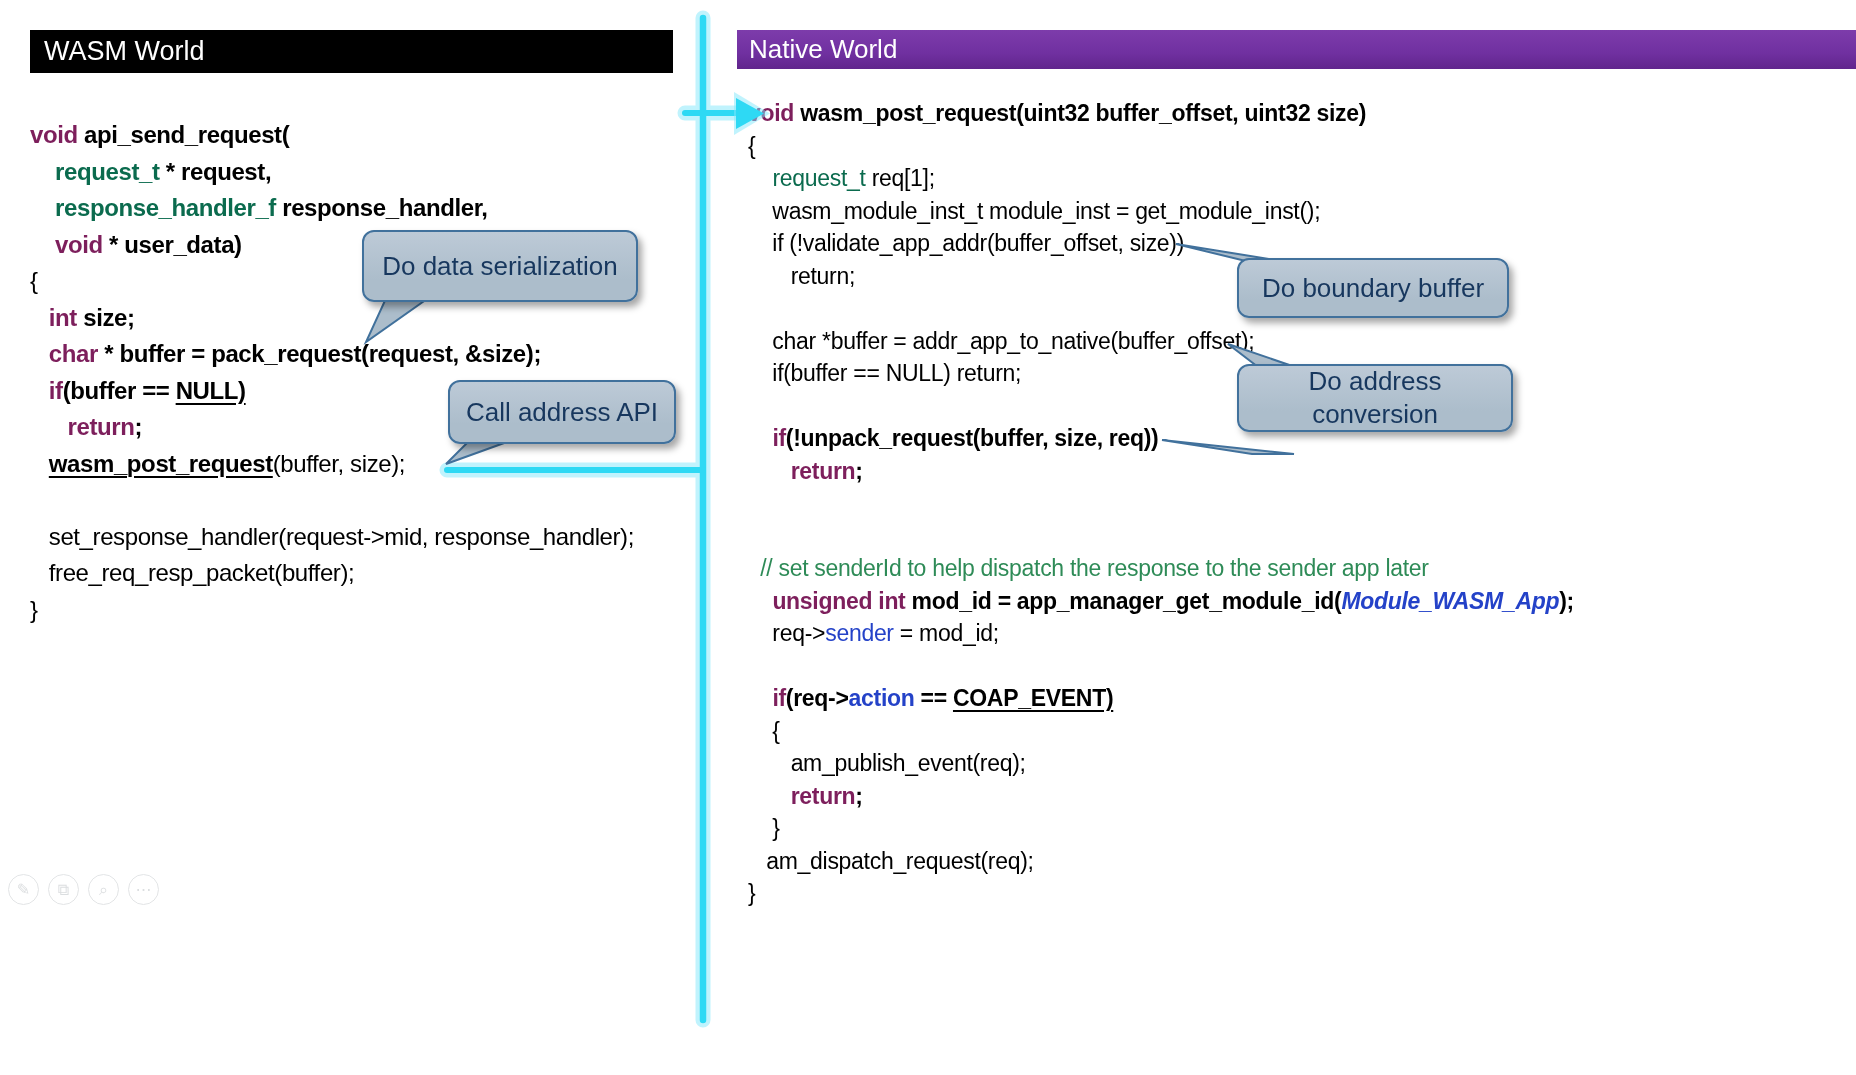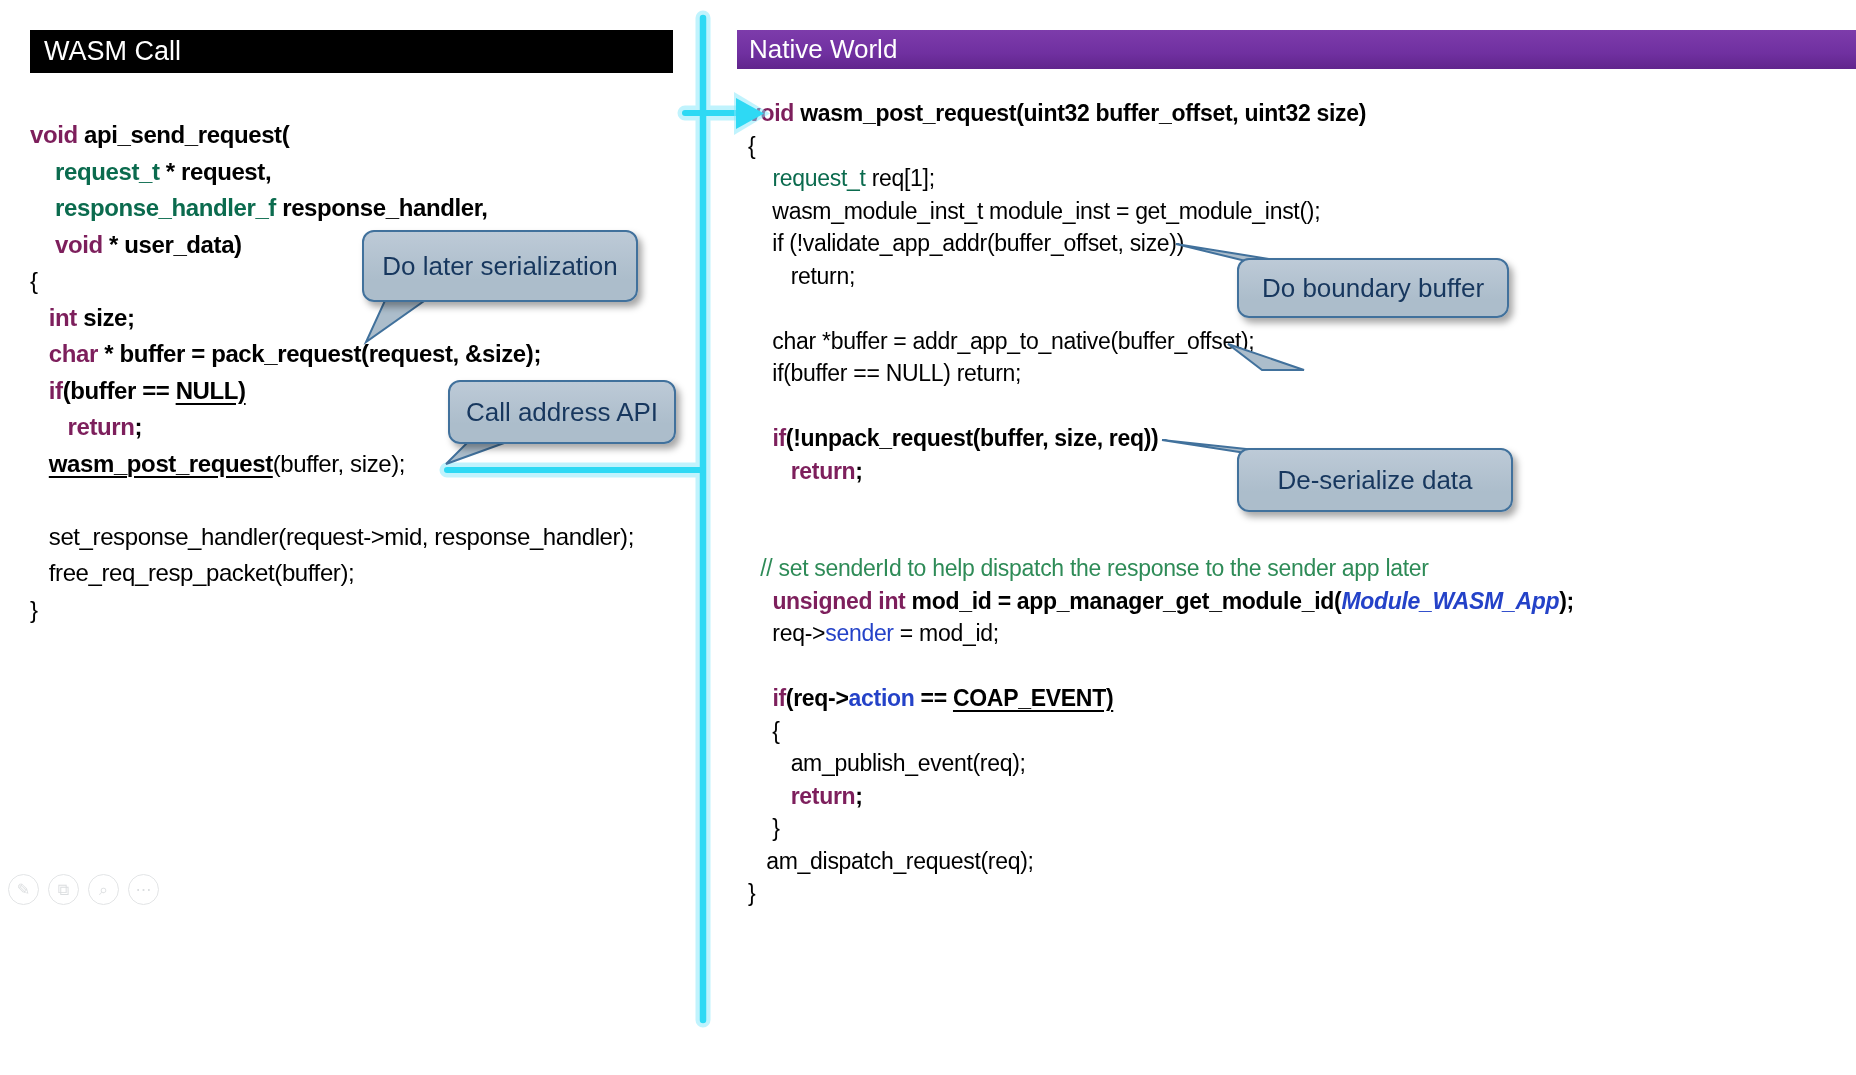--- a/index.html
+++ b/index.html
@@ -37,21 +37,21 @@
 
   .toolbar{position:absolute;left:8px;top:874px;display:flex;gap:9px;z-index:12;opacity:.5}
   .tool{width:31px;height:31px;border:1.5px solid #c6cacd;border-radius:50%;color:#b9bec2;font-size:16px;display:flex;align-items:center;justify-content:center;background:#fff;cursor:pointer}
 </style>
 </head>
 <body>
 
 <div class="slide">
 
   <div class="header wasm">
-    <span>WASM Call</span>
+    <span>WASM World</span>
   </div>
 
   <div class="header native">
     <span>Native World</span>
   </div>
 
   <div class="code left-code"><div class="code-line"><span class="kw">void</span><span class="b"> api_send_request(</span></div><div class="code-line"><span class="b">    </span><span class="ty">request_t</span><span class="b"> * request,</span></div><div class="code-line"><span class="b">    </span><span class="ty">response_handler_f</span><span class="b"> response_handler,</span></div><div class="code-line"><span class="b">    </span><span class="kw">void</span><span class="b"> * user_data)</span></div><div class="code-line"><span>{</span></div><div class="code-line"><span>   </span><span class="kw">int</span><span class="b"> size;</span></div><div class="code-line"><span>   </span><span class="kw">char</span><span class="b"> * buffer = pack_request(request, &amp;size);</span></div><div class="code-line"><span>   </span><span class="kw">if</span><span class="b">(buffer == </span><span class="u">NULL)</span></div><div class="code-line"><span>      </span><span class="kw">return</span><span class="b">;</span></div><div class="code-line"><span>   </span><span class="u">wasm_post_request</span><span>(buffer, size);</span></div><div class="code-line">&nbsp;</div><div class="code-line"><span>   set_response_handler(request-&gt;mid, response_handler);</span></div><div class="code-line"><span>   free_req_resp_packet(buffer);</span></div><div class="code-line"><span>}</span></div></div>
 
   <div class="code right-code"><div class="code-line"><span class="kw">void</span><span class="b"> wasm_post_request(uint32 buffer_offset, uint32 size)</span></div><div class="code-line"><span>{</span></div><div class="code-line"><span>    </span><span class="tg">request_t</span><span> req[1];</span></div><div class="code-line"><span>    wasm_module_inst_t module_inst = get_module_inst();</span></div><div class="code-line"><span>    if (!validate_app_addr(buffer_offset, size))</span></div><div class="code-line"><span>       return;</span></div><div class="code-line">&nbsp;</div><div class="code-line"><span>    char *buffer = addr_app_to_native(buffer_offset);</span></div><div class="code-line"><span>    if(buffer == NULL) return;</span></div><div class="code-line">&nbsp;</div><div class="code-line"><span>    </span><span class="kw">if</span><span class="b">(!unpack_request(buffer, size, req))</span></div><div class="code-line"><span>       </span><span class="kw">return</span><span class="b">;</span></div><div class="code-line">&nbsp;</div><div class="code-line">&nbsp;</div><div class="code-line"><span>  </span><span class="cm">// set senderId to help dispatch the response to the sender app later</span></div><div class="code-line"><span>    </span><span class="kw">unsigned int</span><span class="b"> mod_id = app_manager_get_module_id(</span><span class="bib">Module_WASM_App</span><span class="b">);</span></div><div class="code-line"><span>    req-&gt;</span><span class="bl">sender</span><span> = mod_id;</span></div><div class="code-line">&nbsp;</div><div class="code-line"><span>    </span><span class="kw">if</span><span class="b">(req-&gt;</span><span class="blb">action</span><span class="b"> == </span><span class="u">COAP_EVENT)</span></div><div class="code-line"><span>    {</span></div><div class="code-line"><span>       am_publish_event(req);</span></div><div class="code-line"><span>       </span><span class="kw">return</span><span class="b">;</span></div><div class="code-line"><span>    }</span></div><div class="code-line"><span>   am_dispatch_request(req);</span></div><div class="code-line"><span>}</span></div></div>
 
@@ -65,30 +65,30 @@
     <polygon points="736,98 736,129 764,113.5" style="fill:var(--arrow-cyan)"></polygon>
 
     <polygon points="388,294 434,294 366,342" style="fill:var(--callout-fill);stroke:var(--callout-border);stroke-width:2"></polygon>
     <polygon points="472,438 518,438 446,464" style="fill:var(--callout-fill);stroke:var(--callout-border);stroke-width:2"></polygon>
     <polygon points="1258,264 1300,264 1176,244" style="fill:var(--callout-fill);stroke:var(--callout-border);stroke-width:2"></polygon>
     <polygon points="1262,370 1304,370 1228,344" style="fill:var(--callout-fill);stroke:var(--callout-border);stroke-width:2"></polygon>
     <polygon points="1252,454 1294,454 1162,440" style="fill:var(--callout-fill);stroke:var(--callout-border);stroke-width:2"></polygon>
   </svg>
 
   <div class="bubble serialization">
-    <span>Do later serialization</span>
+    <span>Do data serialization</span>
   </div>
   <div class="bubble call-native">
     <span>Call address API</span>
   </div>
   <div class="bubble boundary">
     <span>Do boundary buffer</span>
   </div>
-  <div class="bubble deserialize">
-    <span>De-serialize data</span>
+  <div class="bubble address">
+    <span>Do address conversion</span>
   </div>
 
   <div class="toolbar">
     <div class="tool">
         <span>✎</span>
       </div>
     <div class="tool">
         <span>⧉</span>
       </div>
     <div class="tool">

